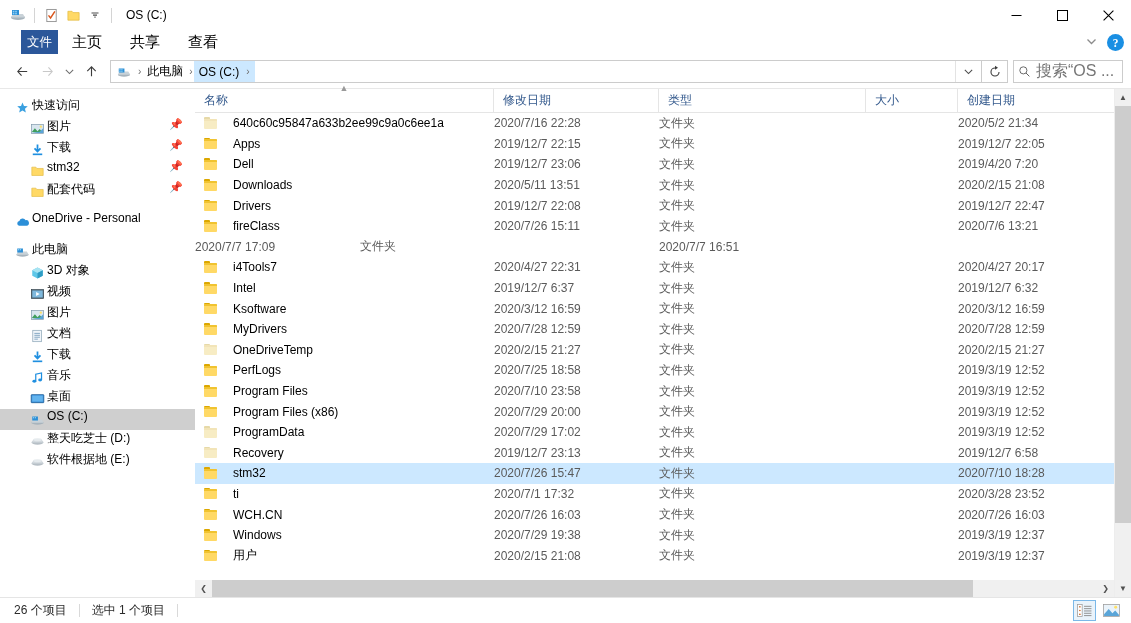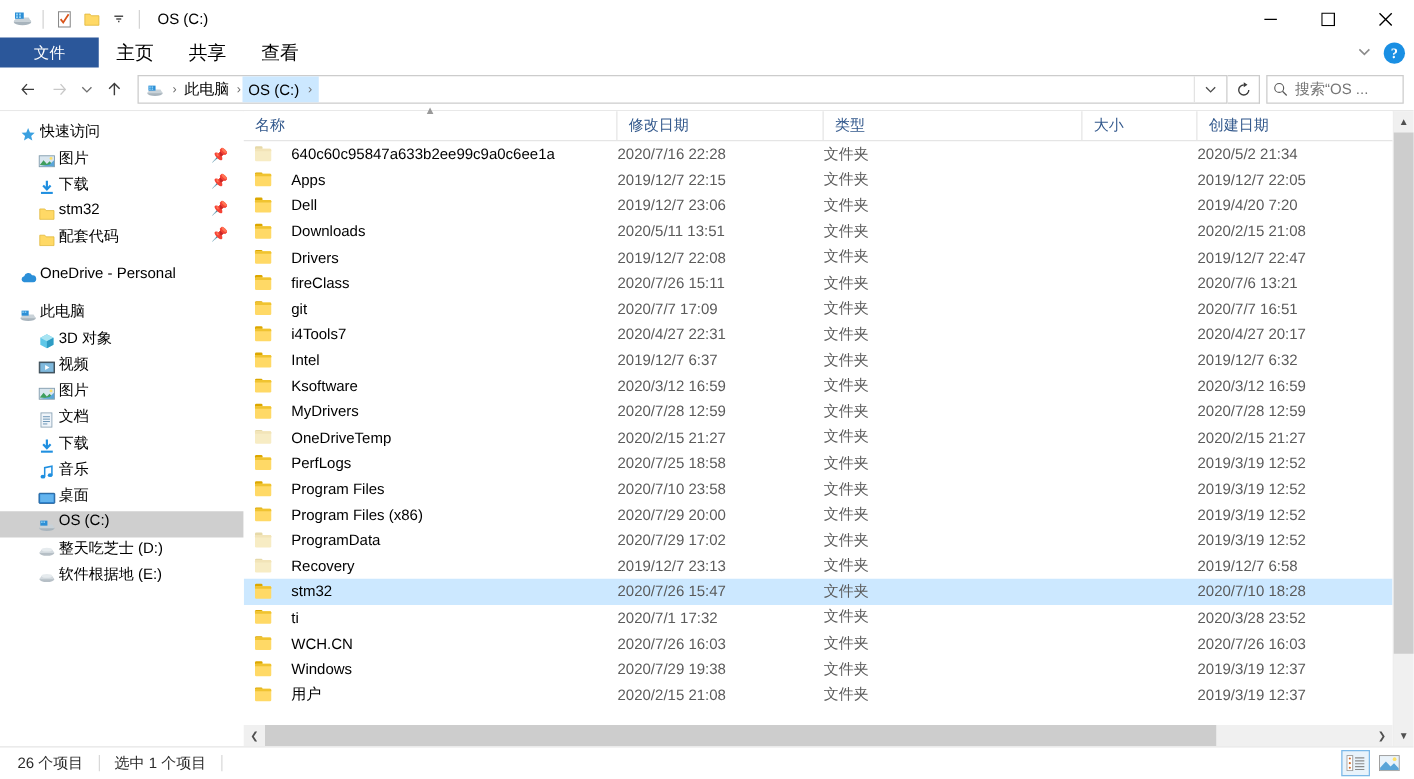--- a/index.html
+++ b/index.html
@@ -18,40 +18,40 @@
   .qat { display: flex; align-items: center; padding-left: 7px; gap: 0px; }
   .qat-icon { width: 22px; height: 22px; display: flex; align-items: center; justify-content: center; }
   .qat-sep { width: 1px; height: 15px; background: #d4d4d4; margin: 0 5px; }
   .title-text { margin-left: 9px; font-size: 12px; color: #000; white-space: nowrap; }
   .win-controls { position: absolute; right: 0; top: 0; display: flex; height: 30px; }
   .win-btn { width: 46px; height: 30px; display: flex; align-items: center; justify-content: center; }
 
   
   .ribbon { height: 25px; display: flex; align-items: stretch; background: #ffffff; position: relative; flex: 0 0 25px; border-bottom:1px solid #ffffff;}
   .rtab { padding: 0 14px; display: flex; align-items: center; font-size: 15px; color: #000; white-space: nowrap; }
-  .rtab.file { background: #2b579a; color: #fff; padding: 0 27px; font-size: 12.5px; }
+  .rtab.file { background: #2b579a; color: #fff; padding: 0 6px; font-size: 12.5px; margin-left: 21px; }
   .ribbon-right { position: absolute; right: 7px; top: 0; height: 25px; display: flex; align-items: center; gap: 9px; }
   .help-btn { width: 17px; height: 17px; border-radius: 50%; background: #1a8fe3; color: #fff; font-size: 11.5px; font-weight: bold;
               display: flex; align-items: center; justify-content: center; font-family:"Liberation Serif",serif; }
 
   
   .navbar { height: 33px; display: flex; align-items: center; padding: 0 8px 0 10px; gap: 0; flex: 0 0 33px; background:#fff; }
   .nav-btn { width: 25px; height: 25px; display: flex; align-items: center; justify-content: center; font-size: 15px; color: #3c3c3c; }
   .nav-btn.dim { color: #c8c8c8; }
   .nav-btn.small { width: 19px; font-size: 10px; }
   .addr-wrap { flex: 1; height: 23px; border: 1px solid #cccccc; background: #fff; display: flex; align-items: center; margin-left: 6px; position: relative; }
   .crumbs { display: flex; align-items: center; height: 100%; flex:1; overflow:hidden; }
   .crumb { display: flex; align-items: center; height: 100%; padding: 0 5px; font-size: 12px; color: #000; white-space: nowrap; }
   .crumb.active-seg { background: #cce8ff; }
   .crumb-sep { color: #6d6d6d; font-size: 10px; padding: 0 1px; display:flex; align-items:center; height:100%; }
   .crumb-sep.active-seg { background: #cce8ff; padding: 0 5px 0 2px; }
   .addr-drop { width: 26px; height: 100%; display: flex; align-items: center; justify-content: center; color: #4d4d4d; font-size: 10px; border-left:1px solid #e3e3e3;}
   .refresh-btn { width: 26px; height: 23px; border: 1px solid #cccccc; border-left: none; display: flex; align-items: center; justify-content: center; font-size: 13px; color: #3c3c3c; }
   .search-wrap { width: 110px; height: 23px; border: 1px solid #cccccc; margin-left: 5px; display: flex; align-items: center; padding: 0 4px; gap: 5px; }
-  .search-ph { font-size: 12px; color: #767676; white-space: nowrap; overflow: hidden; }
+  .search-ph { font-size: 16px; color: #767676; white-space: nowrap; overflow: hidden; }
 
   
   .body { flex: 1; display: flex; min-height: 0; border-top:1px solid #e8e8e8;}
 
   
   .sidebar { width: 195px; background: #ffffff; overflow: hidden; padding-top: 8px; flex: 0 0 195px; }
   .sb-item { height: 21px; display: flex; font-size: 12px; color: #000; padding-right: 6px; position: relative; white-space: nowrap; }
   .sb-item.selected { background: #cfcfcf; }
   .sb-icon { width: 20px; display: flex; align-items: center; justify-content: center; flex: 0 0 20px; }
   .sb-label { overflow: hidden; text-overflow: ellipsis; }
@@ -509,28 +509,20 @@
                 <span class="lip"></span>
               </span>
               <span>fireClass</span>
             </div>
             <div class="cell date">2020/7/26 15:11</div>
             <div class="cell type">文件夹</div>
             <div class="cell size"></div>
             <div class="cell created">2020/7/6 13:21</div>
           </div>
           <div class="row">
-            <div class="cell name">
-              <span class="folder">
-                <span class="tab"></span>
-                <span class="bdy"></span>
-                <span class="lip"></span>
-              </span>
-              <span>git</span>
-            </div>
             <div class="cell date">2020/7/7 17:09</div>
             <div class="cell type">文件夹</div>
             <div class="cell size"></div>
             <div class="cell created">2020/7/7 16:51</div>
           </div>
           <div class="row">
             <div class="cell name">
               <span class="folder">
                 <span class="tab"></span>
                 <span class="bdy"></span>

